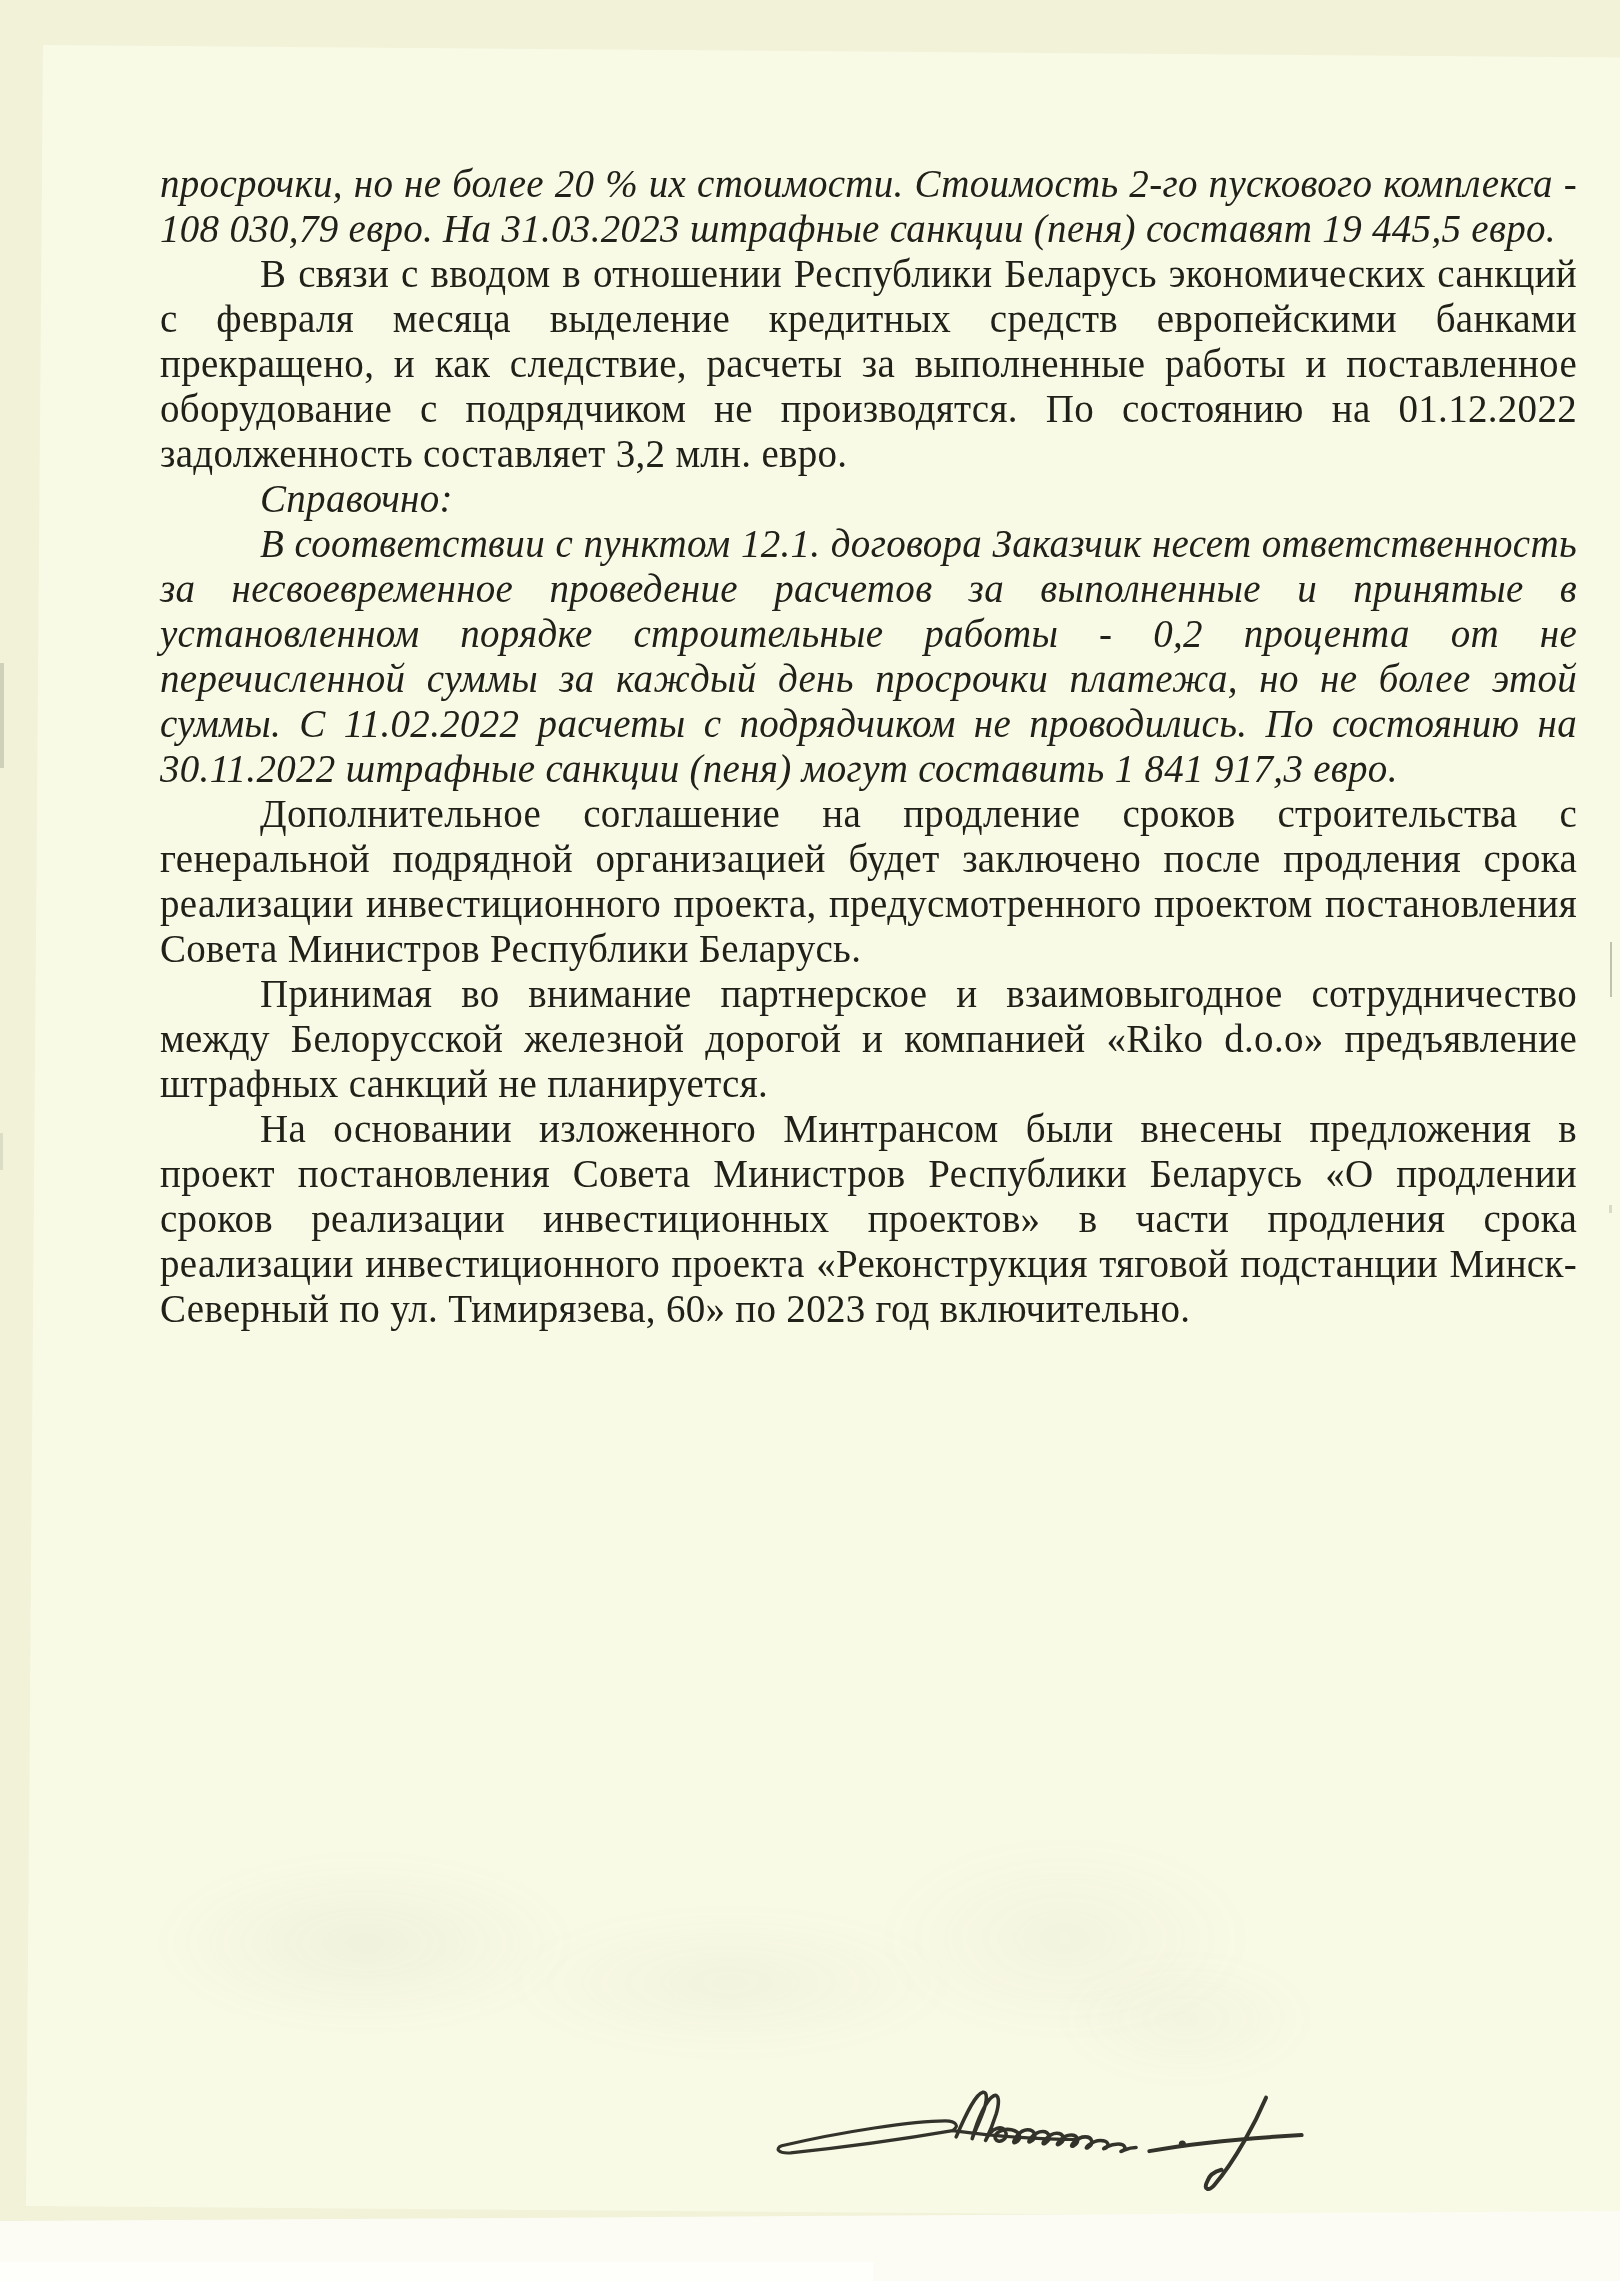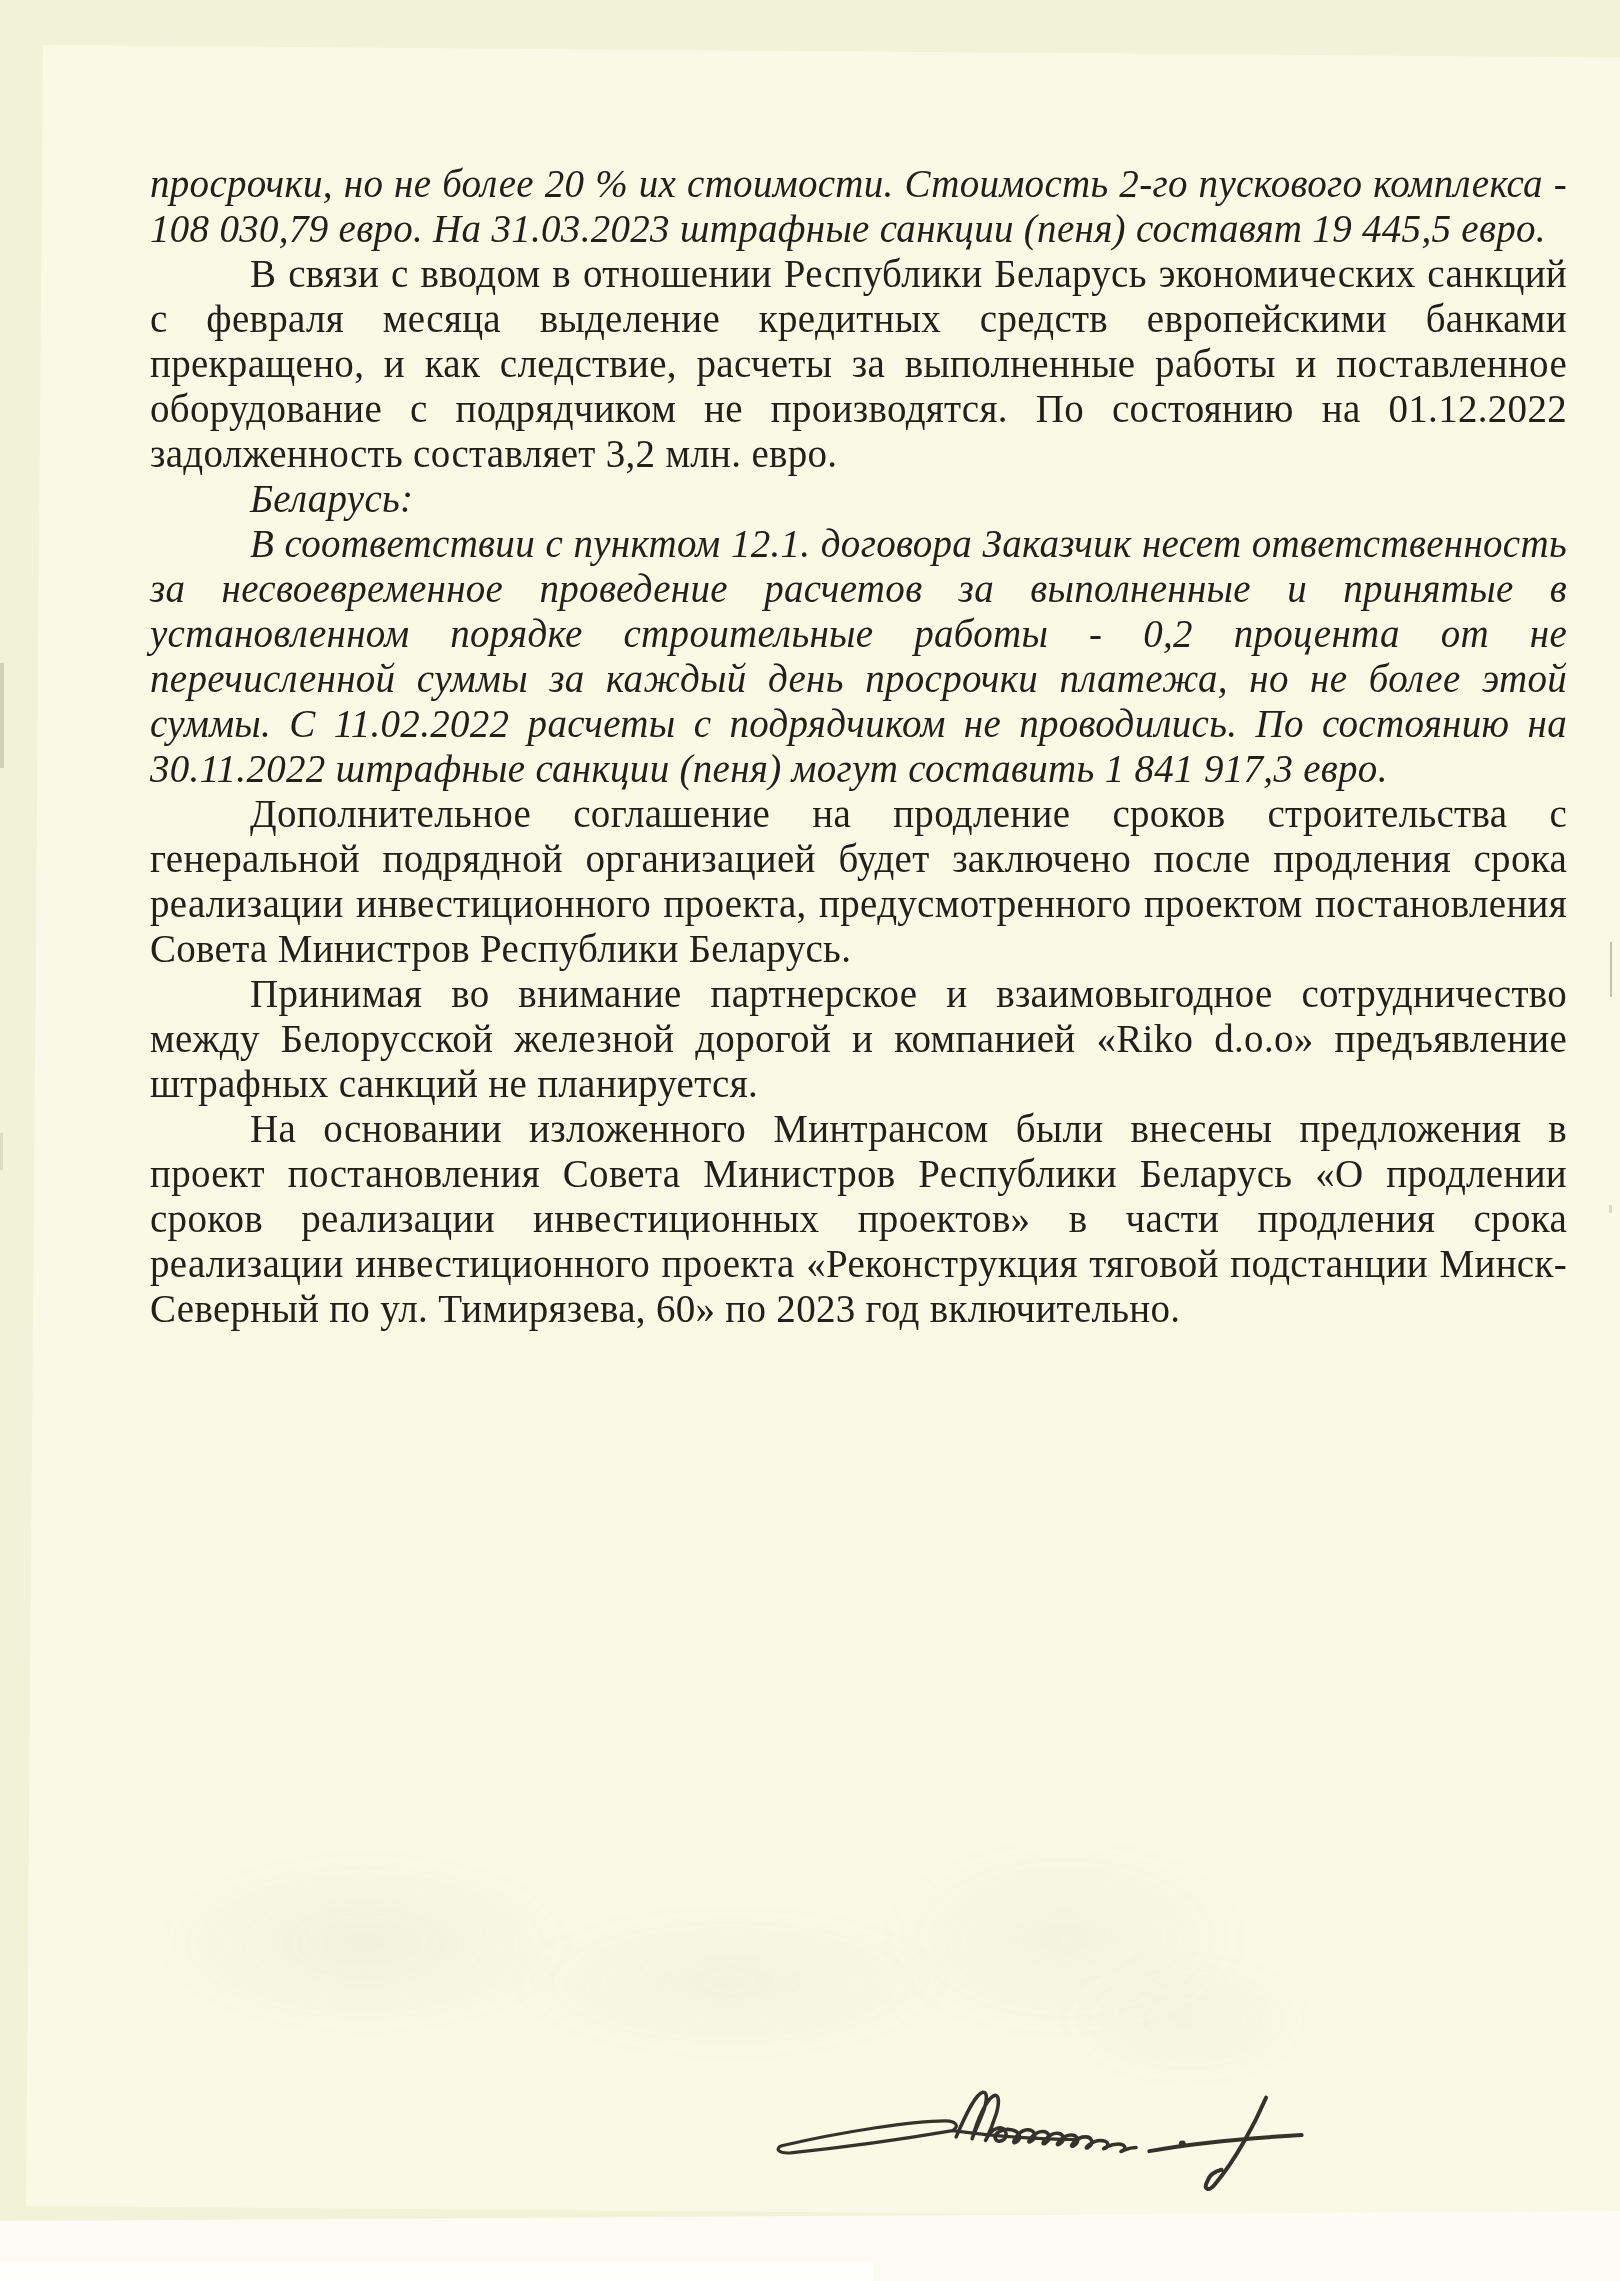--- a/index.html
+++ b/index.html
@@ -67,21 +67,21 @@
     pointer-events: none;
   }
   .e1 { left: 1610px; top: 942px; width: 1.8px; height: 55px; opacity: 0.55; }
   .e2 { left: 1609px; top: 1205px; width: 2.7px; height: 8px;  opacity: 0.3; }
   .e3 { left: 0px;    top: 663px;  width: 3.6px; height: 105px; opacity: 0.35; }
   .e4 { left: 0px;    top: 1133px; width: 2.7px; height: 37px;  opacity: 0.22; }
 
   
   .text {
     position: absolute;
-    left: 150px;
+    left: 160px;
     top: 161px;
     width: 1417px;
     color: #21211a;
     font-size: 39px;
     line-height: 45px;
     letter-spacing: 0.3px;
     text-align: justify;
   }
   .para { margin: 0; }
   .para.indent { text-indent: 100px; }
@@ -119,21 +119,21 @@
   <div class="edge-mark e2"></div>
   <div class="edge-mark e3"></div>
   <div class="edge-mark e4"></div>
 
   <div class="bottom-band"></div>
   <div class="bottom-strip"></div>
 
   <main class="text">
     <p class="para italic">просрочки, но не более 20 % их стоимости. Стоимость 2-го пускового комплекса - 108 030,79 евро. На 31.03.2023 штрафные санкции (пеня) составят 19 445,5 евро.</p>
     <p class="para indent">В связи с вводом в отношении Республики Беларусь экономических санкций с февраля месяца выделение кредитных средств европейскими банками прекращено, и как следствие, расчеты за выполненные работы и поставленное оборудование с подрядчиком не производятся. По состоянию на 01.12.2022 задолженность составляет 3,2 млн. евро.</p>
-    <p class="para italic indent">Беларусь:</p>
+    <p class="para italic indent">Справочно:</p>
     <p class="para italic indent">В соответствии с пунктом 12.1. договора Заказчик несет ответственность за несвоевременное проведение расчетов за выполненные и принятые в установленном порядке строительные работы - 0,2 процента от не перечисленной суммы за каждый день просрочки платежа, но не более этой суммы. С 11.02.2022 расчеты с подрядчиком не проводились. По состоянию на 30.11.2022 штрафные санкции (пеня) могут составить 1 841 917,3 евро.</p>
     <p class="para indent">Дополнительное соглашение на продление сроков строительства с генеральной подрядной организацией будет заключено после продления срока реализации инвестиционного проекта, предусмотренного проектом постановления Совета Министров Республики Беларусь.</p>
     <p class="para indent">Принимая во внимание партнерское и взаимовыгодное сотрудничество между Белорусской железной дорогой и компанией «Riko d.o.o» предъявление штрафных санкций не планируется.</p>
     <p class="para indent">На основании изложенного Минтрансом были внесены предложения в проект постановления Совета Министров Республики Беларусь «О продлении сроков реализации инвестиционных проектов» в части продления срока реализации инвестиционного проекта «Реконструкция тяговой подстанции Минск-Северный по ул. Тимирязева, 60» по 2023 год включительно.</p>
   </main>
 
   <svg class="signature" viewBox="0 0 620 150" aria-hidden="true">
 
     <path stroke-width="3.5" d="M12,68 C80,52 160,40 196,40 C208,40 212,46 204,51 C140,62 60,72 22,76 C8,77 4,71 12,68 Z"></path>
 

